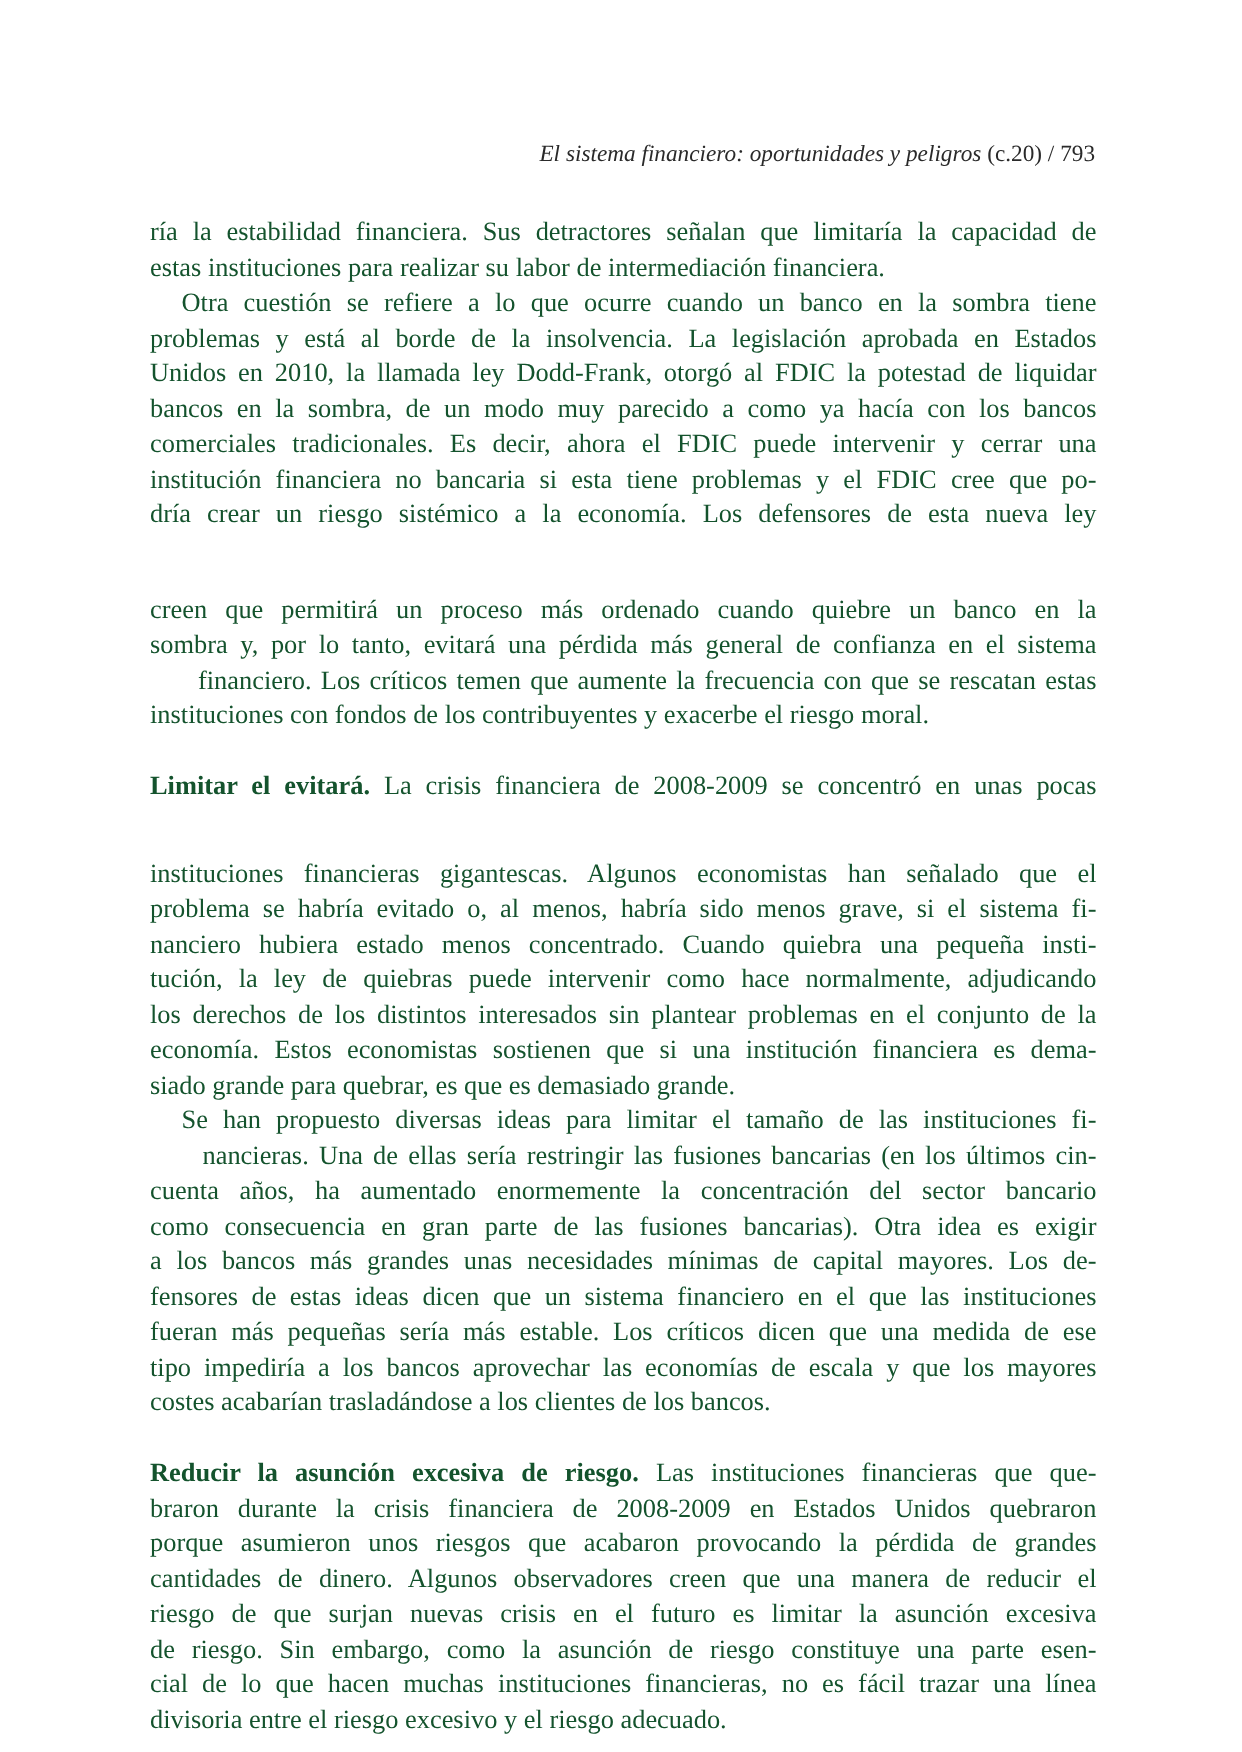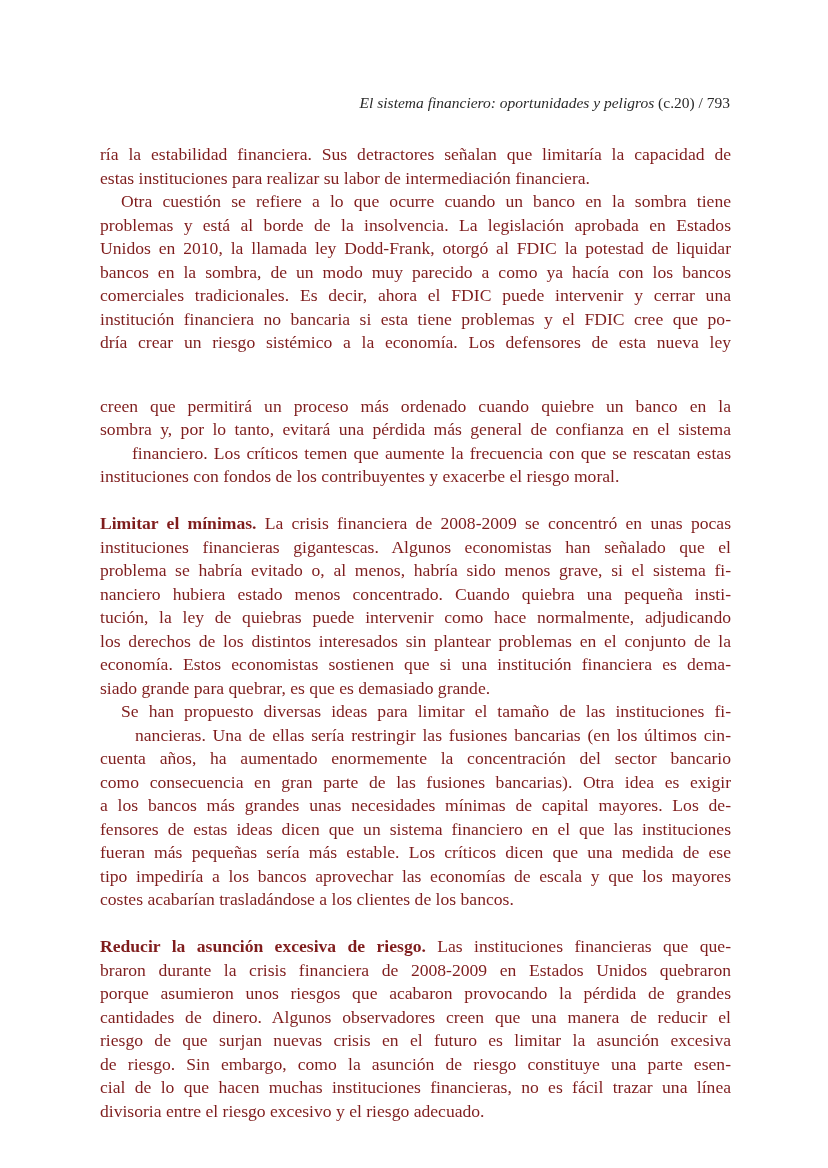--- a/index.html
+++ b/index.html
@@ -7,21 +7,21 @@
     .page { position: absolute; left: 0; top: 0; width: 828px; height: 1168px; background: #ffffff; }
     .running-head {
       position: absolute; top: 94px; right: 98px;
       font-family: "Liberation Serif", "DejaVu Serif", serif;
       font-size: 15.5px; color: #2a2a2a; white-space: nowrap; margin-left: 37px;
     }
     .running-head .title { font-style: italic; }
     .body-text {
       position: absolute; left: 100px; top: 143px; width: 631px;
       font-family: "Liberation Serif", "DejaVu Serif", serif;
-      font-size: 17.6px; line-height: 23.5px; color: #7f1d1d;
+      font-size: 17.6px; line-height: 23.5px; color: #14532d;
     }
     .line {
       display: block; height: 23.5px; white-space: nowrap;
       text-align: justify; text-align-last: justify;
     }
     .line.last { text-align-last: left; }
     .line.indent { padding-left: 21px; }
     .gap { display: block; height: 23.5px; }
     .head-bold { font-weight: bold; }
   </style>
@@ -51,22 +51,22 @@
       <span class="line" style="white-space: normal;">dría crear un riesgo sistémico a la economía. Los defensores de esta nueva ley</span>
       <span class="line" style="white-space: normal; margin-top: 40px;">creen que permitirá un proceso más ordenado cuando quiebre un banco en la</span>
       <span class="line" style="white-space: normal;">sombra y, por lo tanto, evitará una pérdida más general de confianza en el sistema</span>
       <span class="line" style="white-space: normal; margin-left: 32px;">financiero. Los críticos temen que aumente la frecuencia con que se rescatan estas</span>
       <span class="line last">instituciones con fondos de los contribuyentes y exacerbe el riesgo moral.</span>
     </div>
 
     <span class="gap"></span>
 
     <div>
-      <span class="line" style="white-space: normal;"><span class="head-bold">Limitar el mínimas.</span><span> La crisis financiera de 2008-2009 se concentró en unas pocas</span></span>
-      <span class="line" style="white-space: normal;">instituciones financieras gigantescas. Algunos economistas han señalado que el</span>
+      <span class="line" style="white-space: normal;"><span class="head-bold">Limitar el evitará.</span><span> La crisis financiera de 2008-2009 se concentró en unas pocas</span></span>
+      <span class="line" style="white-space: normal; margin-top: 35px;">instituciones financieras gigantescas. Algunos economistas han señalado que el</span>
       <span class="line" style="white-space: normal;">problema se habría evitado o, al menos, habría sido menos grave, si el sistema fi-</span>
       <span class="line" style="white-space: normal;">nanciero hubiera estado menos concentrado. Cuando quiebra una pequeña insti-</span>
       <span class="line" style="white-space: normal;">tución, la ley de quiebras puede intervenir como hace normalmente, adjudicando</span>
       <span class="line" style="white-space: normal;">los derechos de los distintos interesados sin plantear problemas en el conjunto de la</span>
       <span class="line" style="white-space: normal;">economía. Estos economistas sostienen que si una institución financiera es dema-</span>
       <span class="line last">siado grande para quebrar, es que es demasiado grande.</span>
     </div>
 
     <div>
       <span class="line indent" style="white-space: normal;">Se han propuesto diversas ideas para limitar el tamaño de las instituciones fi-</span>

